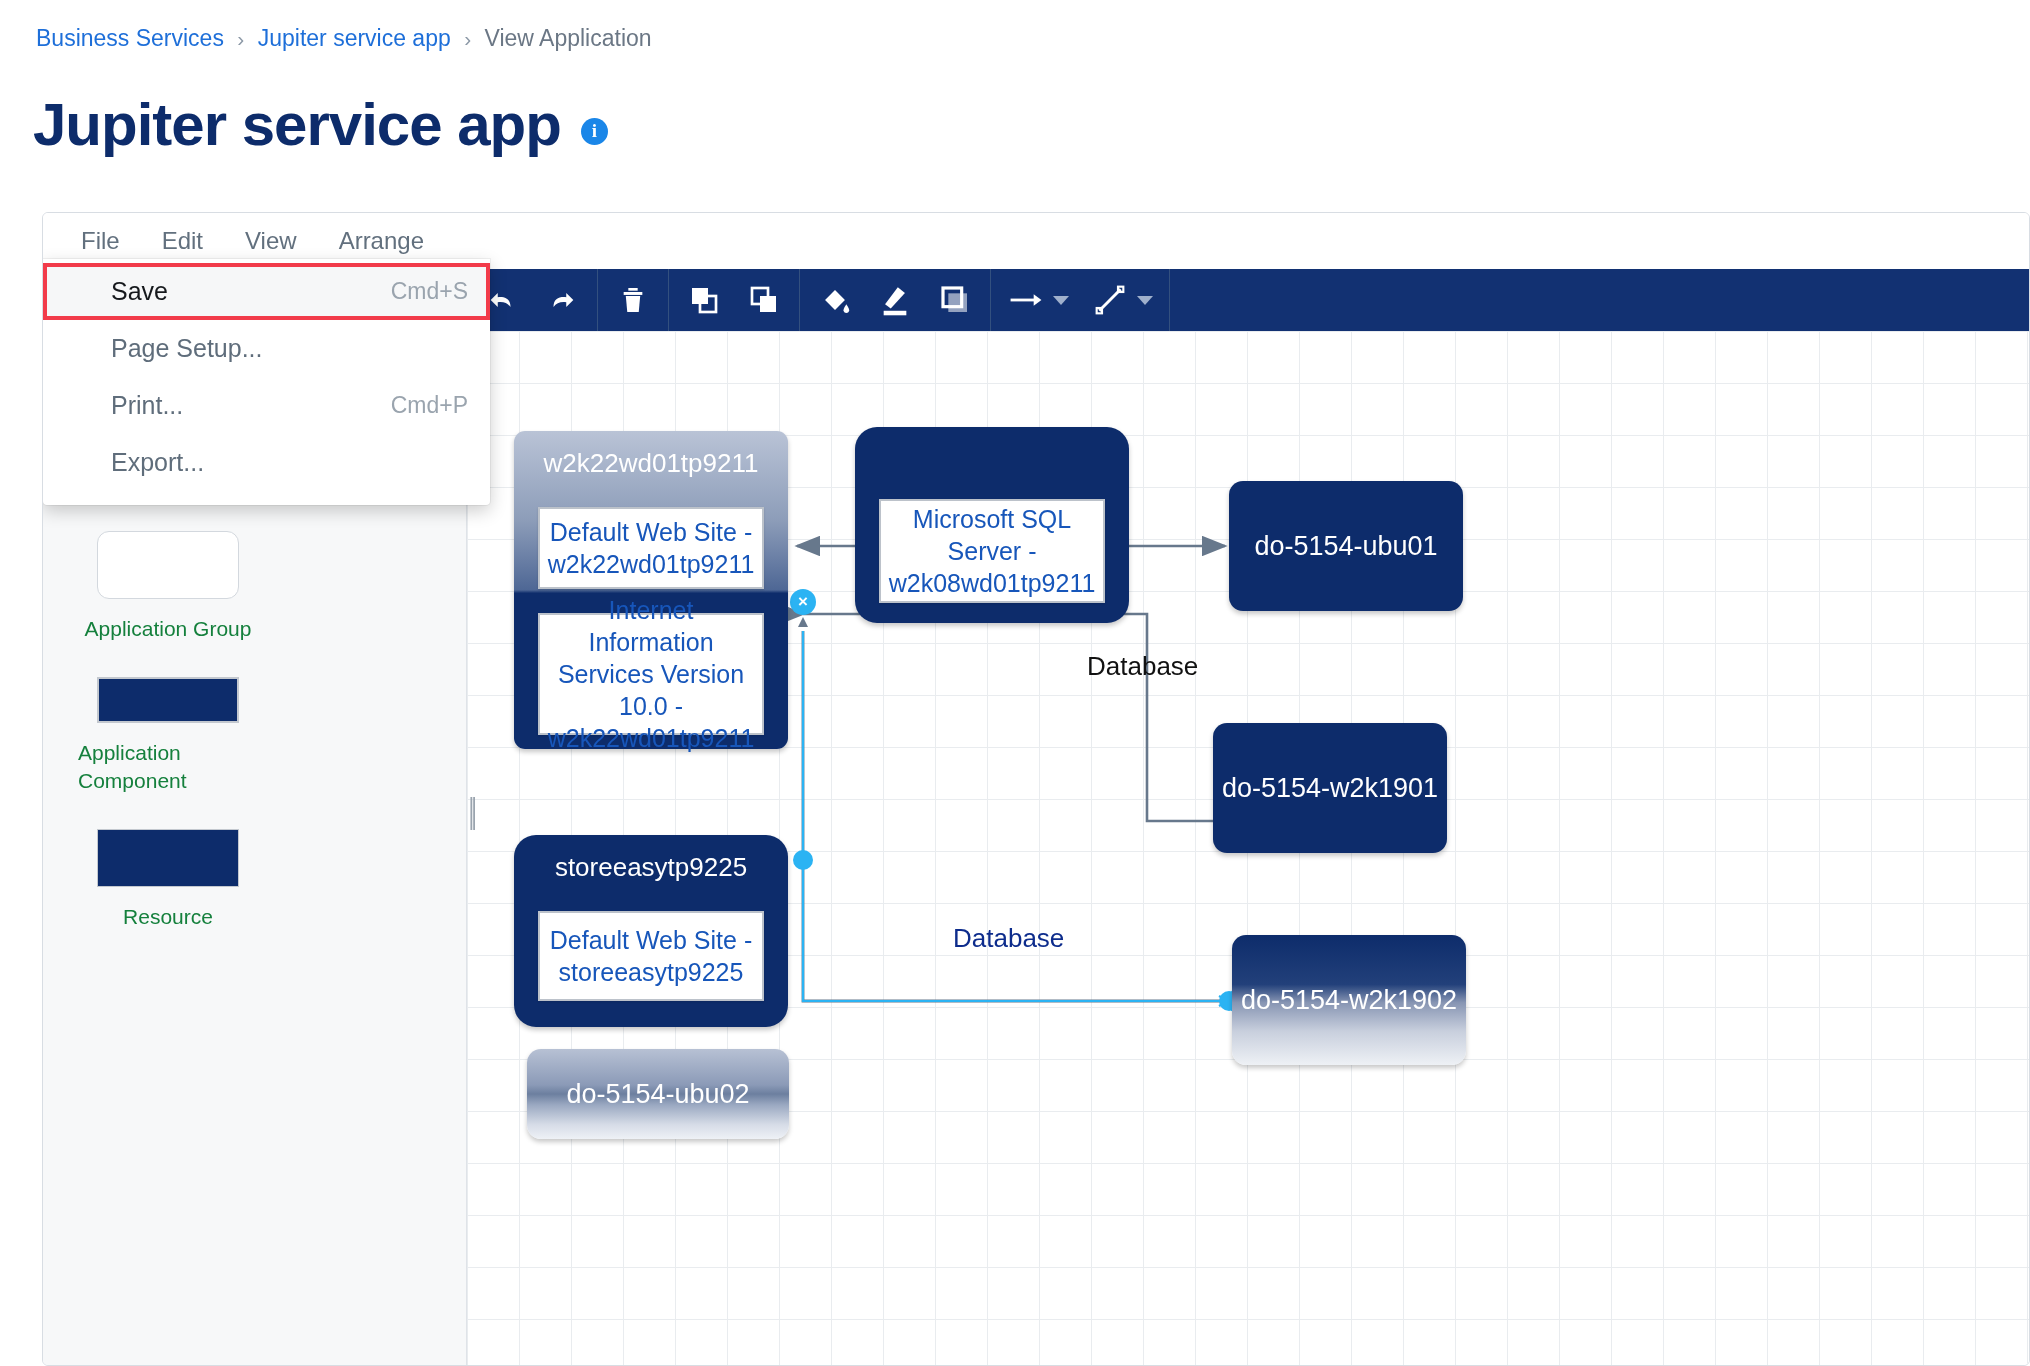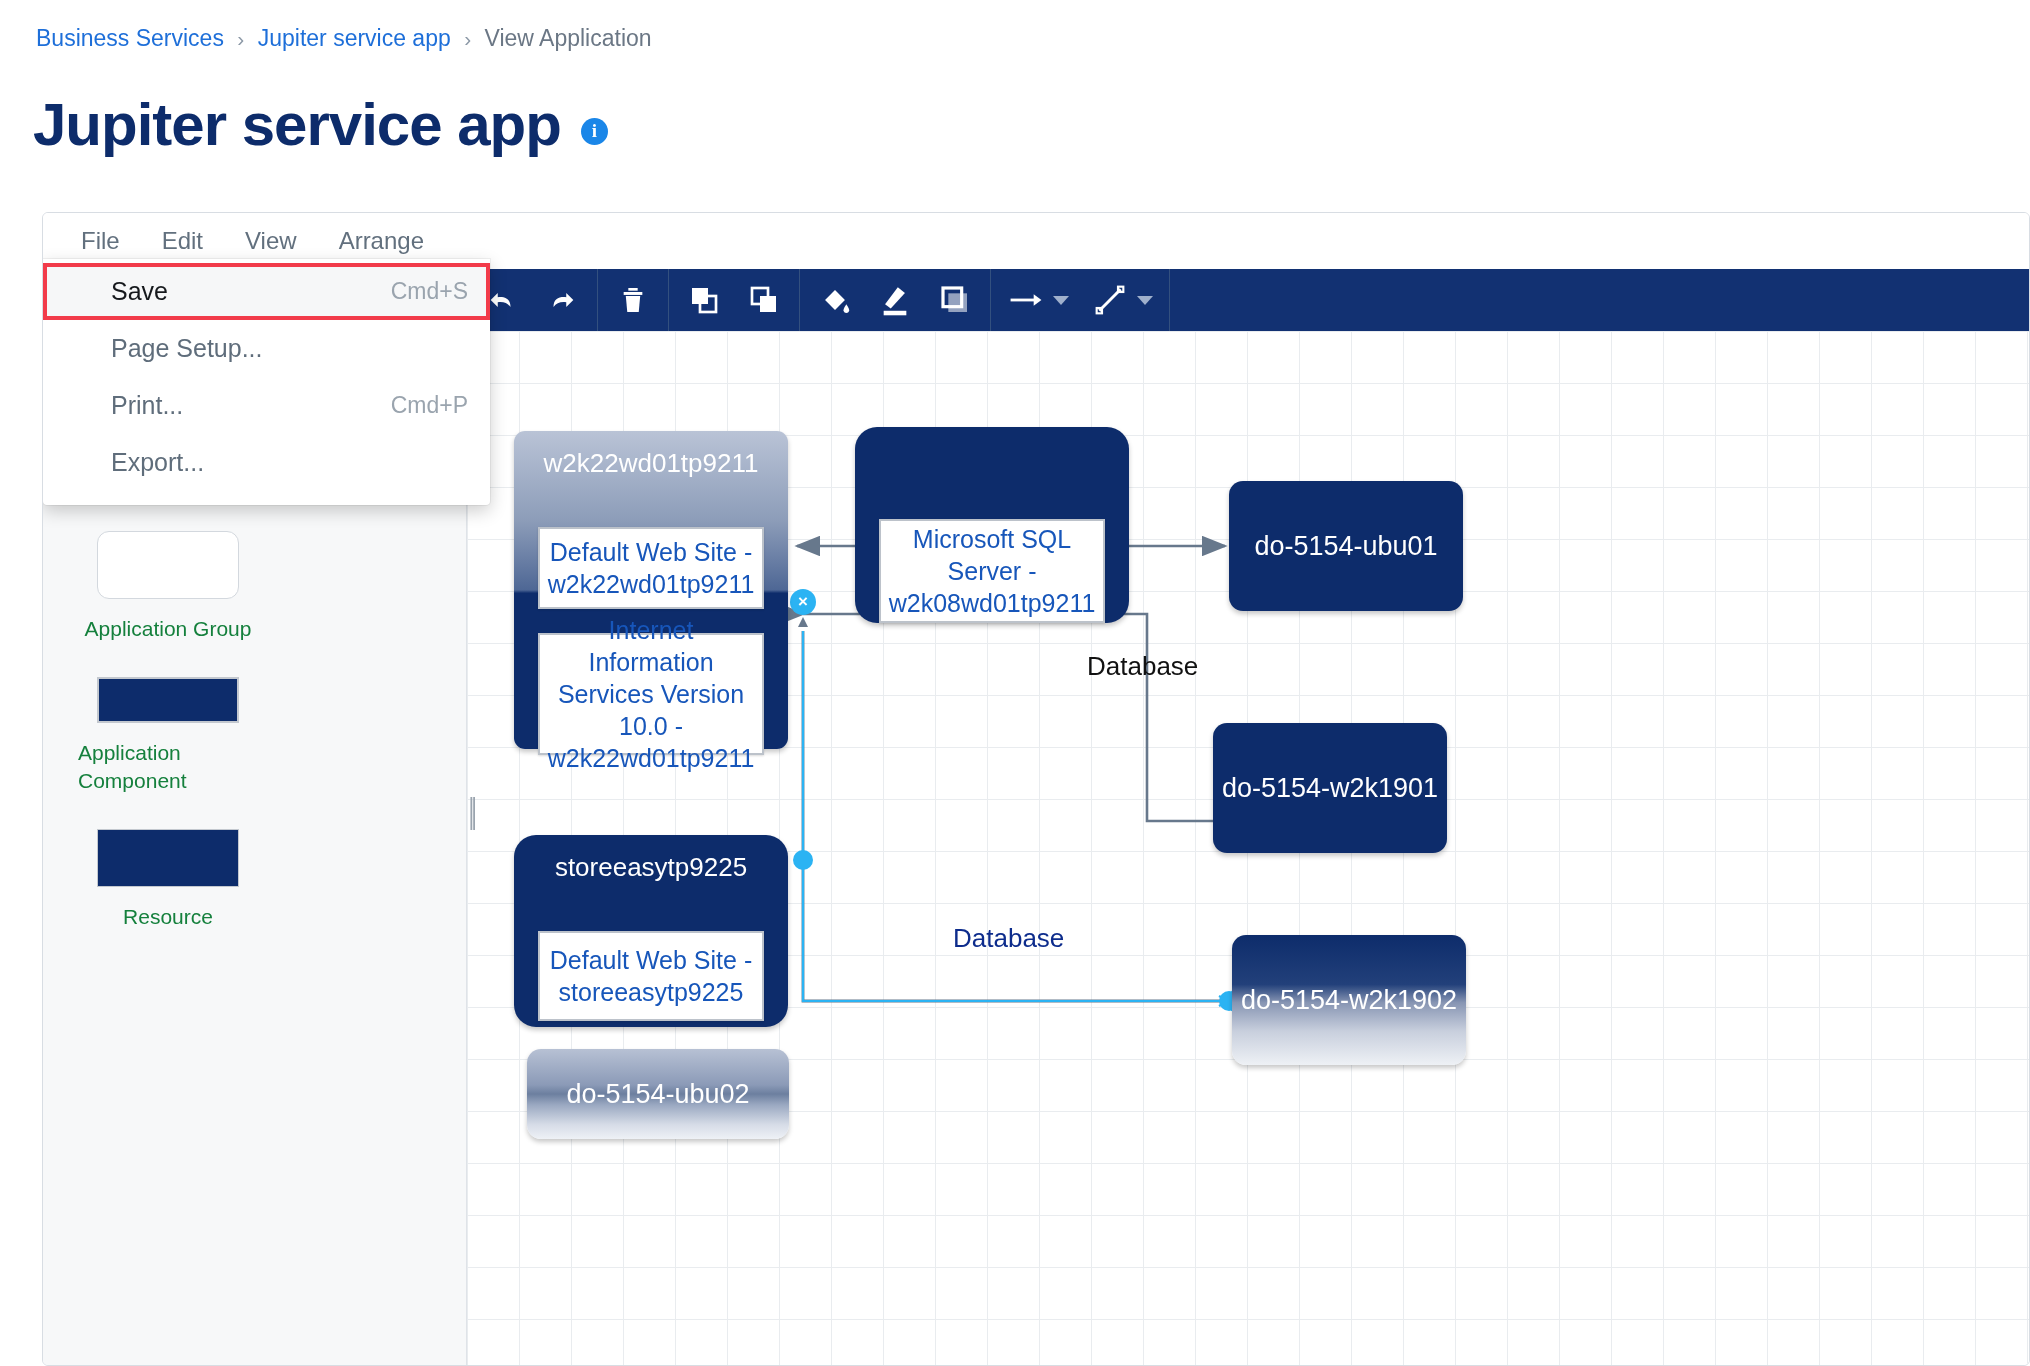--- a/index.html
+++ b/index.html
@@ -186,21 +186,20 @@
     text-align: center; font-size: 26px; line-height: 32px;
     padding-top: 16px; color: #ffffff;
   }
   .child-box {
     background: #ffffff; border: 2px solid #bcc2ca;
     color: #1756ba; text-align: center;
     font-size: 25px; line-height: 32px;
     display: flex; align-items: center; justify-content: center;
     padding: 10px 8px;
     box-shadow: 0 1px 2px rgba(0,0,0,.12);
-    margin-top: 20px;
   }
 
   .dev {
     border-radius: 14px;
     box-shadow: 0 3px 5px rgba(0,0,0,.22);
     color: #ffffff; font-size: 27px;
     display: flex; align-items: center; justify-content: center;
     text-align: center;
   }
   .dev-solid { background: #0d2c6b; }

